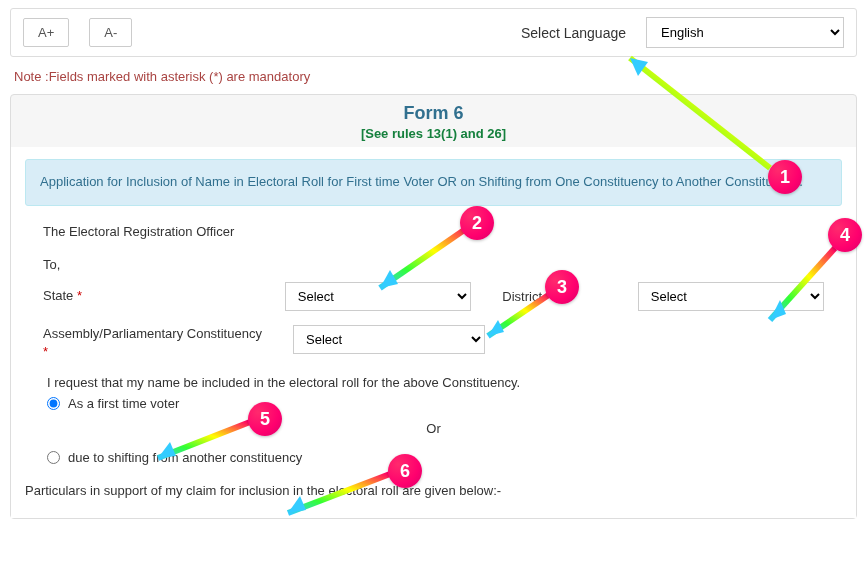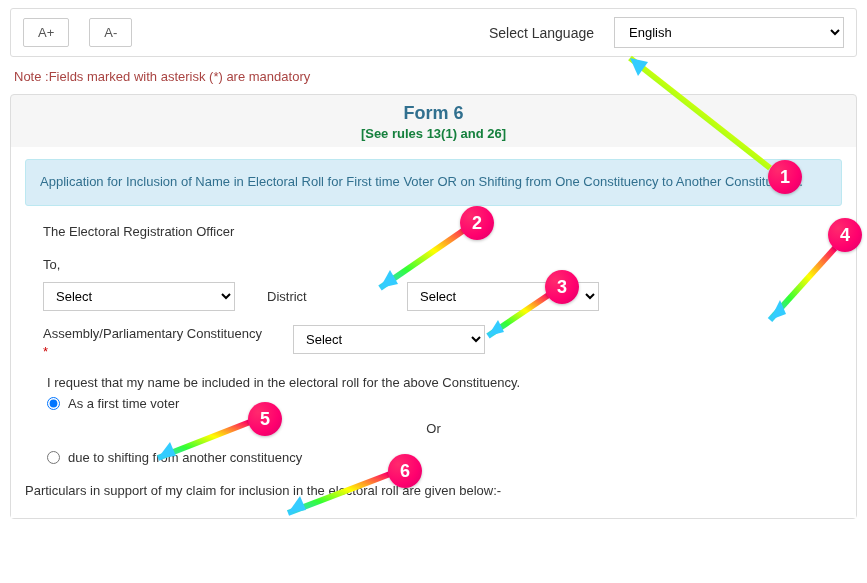--- a/index.html
+++ b/index.html
@@ -29,21 +29,21 @@
   cursor: pointer;
   border-radius: 2px;
 }
 .spacer { flex: 1; }
 .lang-label {
   margin-right: 20px;
   color: #333;
   font-size: 14px;
 }
 .lang-select {
-  width: 230px;
+  width: 198px;
   padding: 6px 10px;
   border: 1px solid #ccc;
   font-size: 13px;
   background: #fff;
 }
 .note {
   color: #a94442;
   font-size: 13px;
   margin: 4px 14px 10px;
 }
@@ -164,20 +164,24 @@
     <div class="sub">[See rules 13(1) and 26]</div>
   </div>
   <div class="form-body">
     <div class="app-desc">Application for Inclusion of Name in Electoral Roll for First time Voter OR on Shifting from One Constituency to Another Constituency.</div>
 
     <div class="section">
       <div class="line" style="margin-bottom:18px">The Electoral Registration Officer</div>
       <div class="line">To,</div>
 
       <div class="row">
+        <div class="lbl">
+          <span>State</span>
+          <span class="req">*</span>
+        </div>
         <select class="field">
           <option>Select</option>
         </select>
         <div class="gap"></div>
         <div class="lbl2">District</div>
         <div style="width:50px"></div>
         <select class="field">
           <option>Select</option>
         </select>
       </div>

